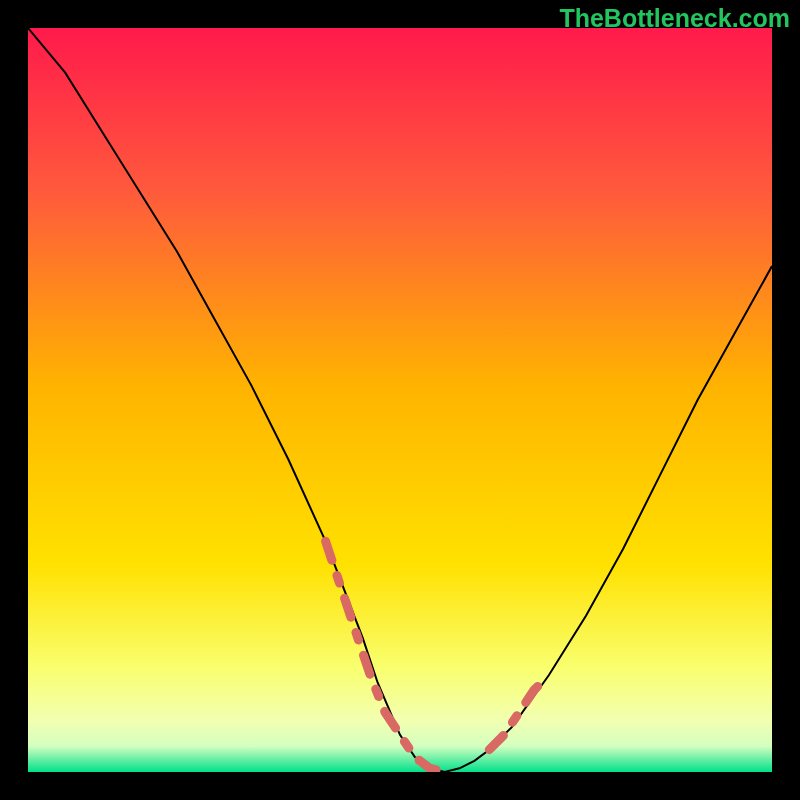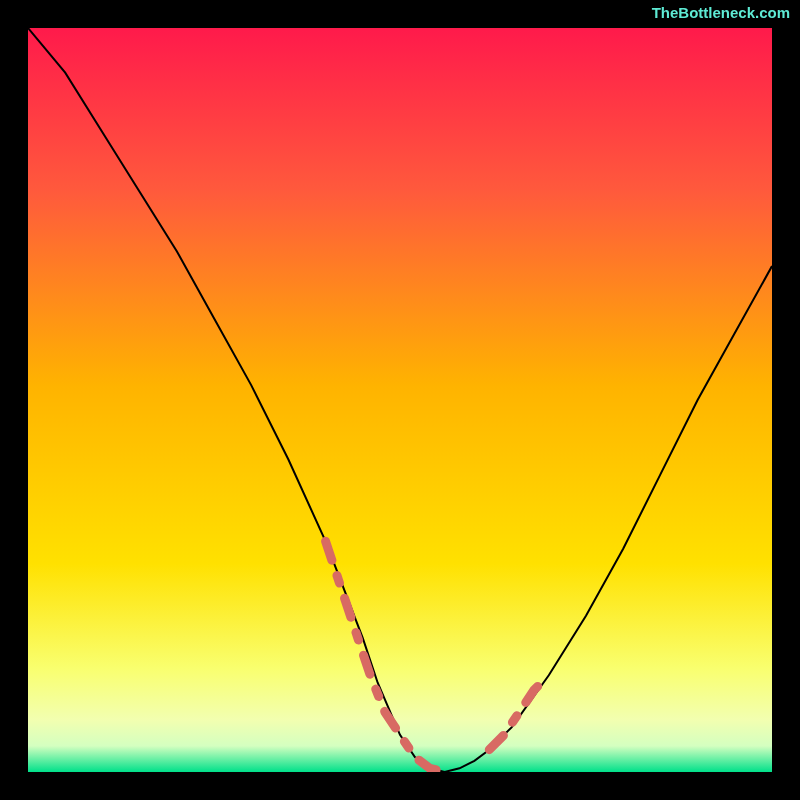--- a/index.html
+++ b/index.html
@@ -14,22 +14,22 @@
 .outer {
   width: 800px;
   height: 800px;
   background: #000;
   position: relative;
 }
 .watermark {
   position: absolute;
   top: 4px;
   right: 10px;
-  color: #5eead4;
-  font-size: 15px;
+  color: #22c55e;
+  font-size: 25px;
   font-weight: bold;
   letter-spacing: 0px;
   user-select: none;
 }
 svg.plot {
   position: absolute;
   left: 28px;
   top: 28px;
   width: 744px;
   height: 744px;

